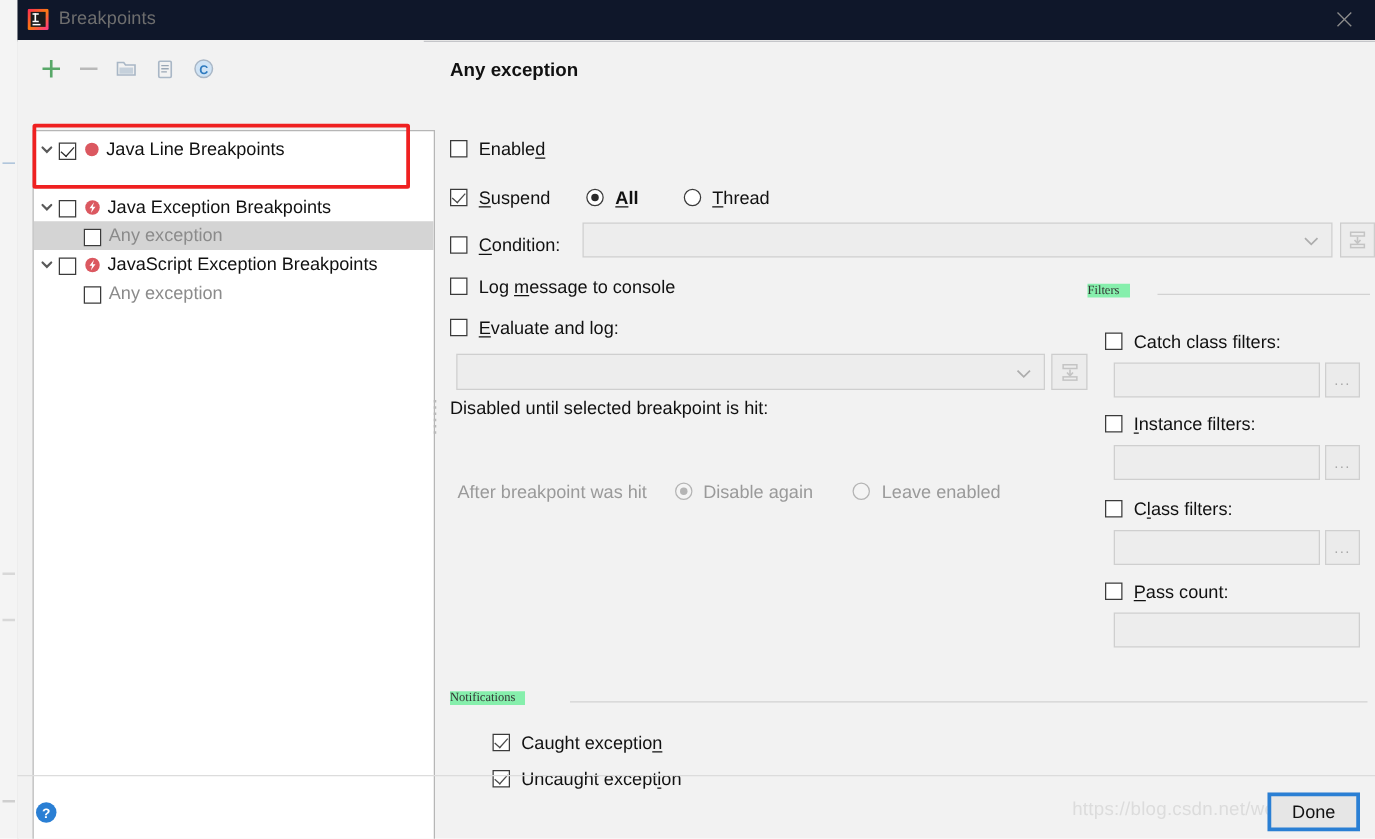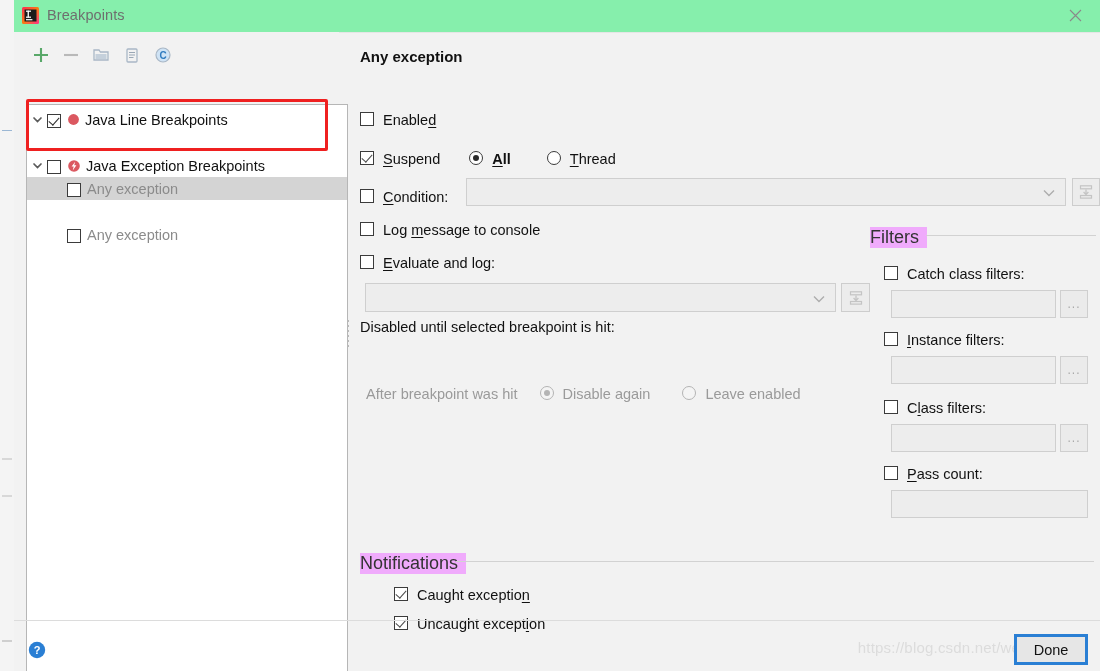--- a/index.html
+++ b/index.html
@@ -44,21 +44,21 @@
     width: 1086px; height: 671px;
     background: #f2f2f2;
     box-sizing: border-box;
   }
 
   
   .titlebar {
     position: absolute;
     left: 0; top: 0;
     width: 1086px; height: 32px;
-    background: #86efac;
+    background: #0f172a;
     border-bottom: 1px solid #e6e6e6;
   }
   .title-icon {
     position: absolute;
     left: 8px; top: 7px;
     width: 17px; height: 17px;
   }
   .title-text {
     position: absolute;
     left: 33px; top: 7px;
@@ -258,24 +258,25 @@
     display:flex;align-items:center;justify-content:center;
     color:#a8a8a8;
     font-size:12px;
     letter-spacing:1px;
     cursor:default;
   }
 
   
   .group-title {
     position:absolute;
-    font-size: 18px;
+    font-size: 10px;
     color: #333;
-    background: #f0abfc;
+    background: #86efac;
     padding-right: 8px;
+    font-family: Liberation Serif, serif;
   }
   .group-line {
     position:absolute;
     height:1px;
     background:#d2d2d2;
   }
 
   
   .footer-line {
     position: absolute;
@@ -419,20 +420,35 @@
           </svg>
         </span>
         <span class="tlabel">Java Exception Breakpoints</span>
       </div>
 
       <div class="tree-row selected" style="top:72px; padding-left:40px">
         <span class="cb"><span class="cbox"></span></span>
         <span class="tlabel muted">Any exception</span>
       </div>
 
+      <div class="tree-row" style="top:95px">
+        <span class="twisty">
+          <svg width="11" height="11" viewBox="0 0 11 11">
+              <path d="M2 4 L5.5 7.5 L9 4" stroke="#5a5a5a" stroke-width="1.7" fill="none" stroke-linecap="round"></path>
+            </svg>
+        </span>
+        <span class="cb"><span class="cbox"></span></span>
+        <span class="ticon">
+          <svg width="14" height="14" viewBox="0 0 14 14">
+            <circle cx="7" cy="7" r="5.8" fill="#db5860"></circle>
+            <path d="M8.2 2.8 L4.6 7.6 L6.7 7.6 L5.7 11.4 L9.4 6.3 L7.2 6.3 Z" fill="#ffffff"></path>
+          </svg>
+        </span>
+        <span class="tlabel">JavaScript Exception Breakpoints</span>
+      </div>
 
       <div class="tree-row" style="top:118px; padding-left:40px">
         <span class="cb"><span class="cbox"></span></span>
         <span class="tlabel muted">Any exception</span>
       </div>
     </div>
 
     <div class="annot-rect"></div>
   </div>
 

